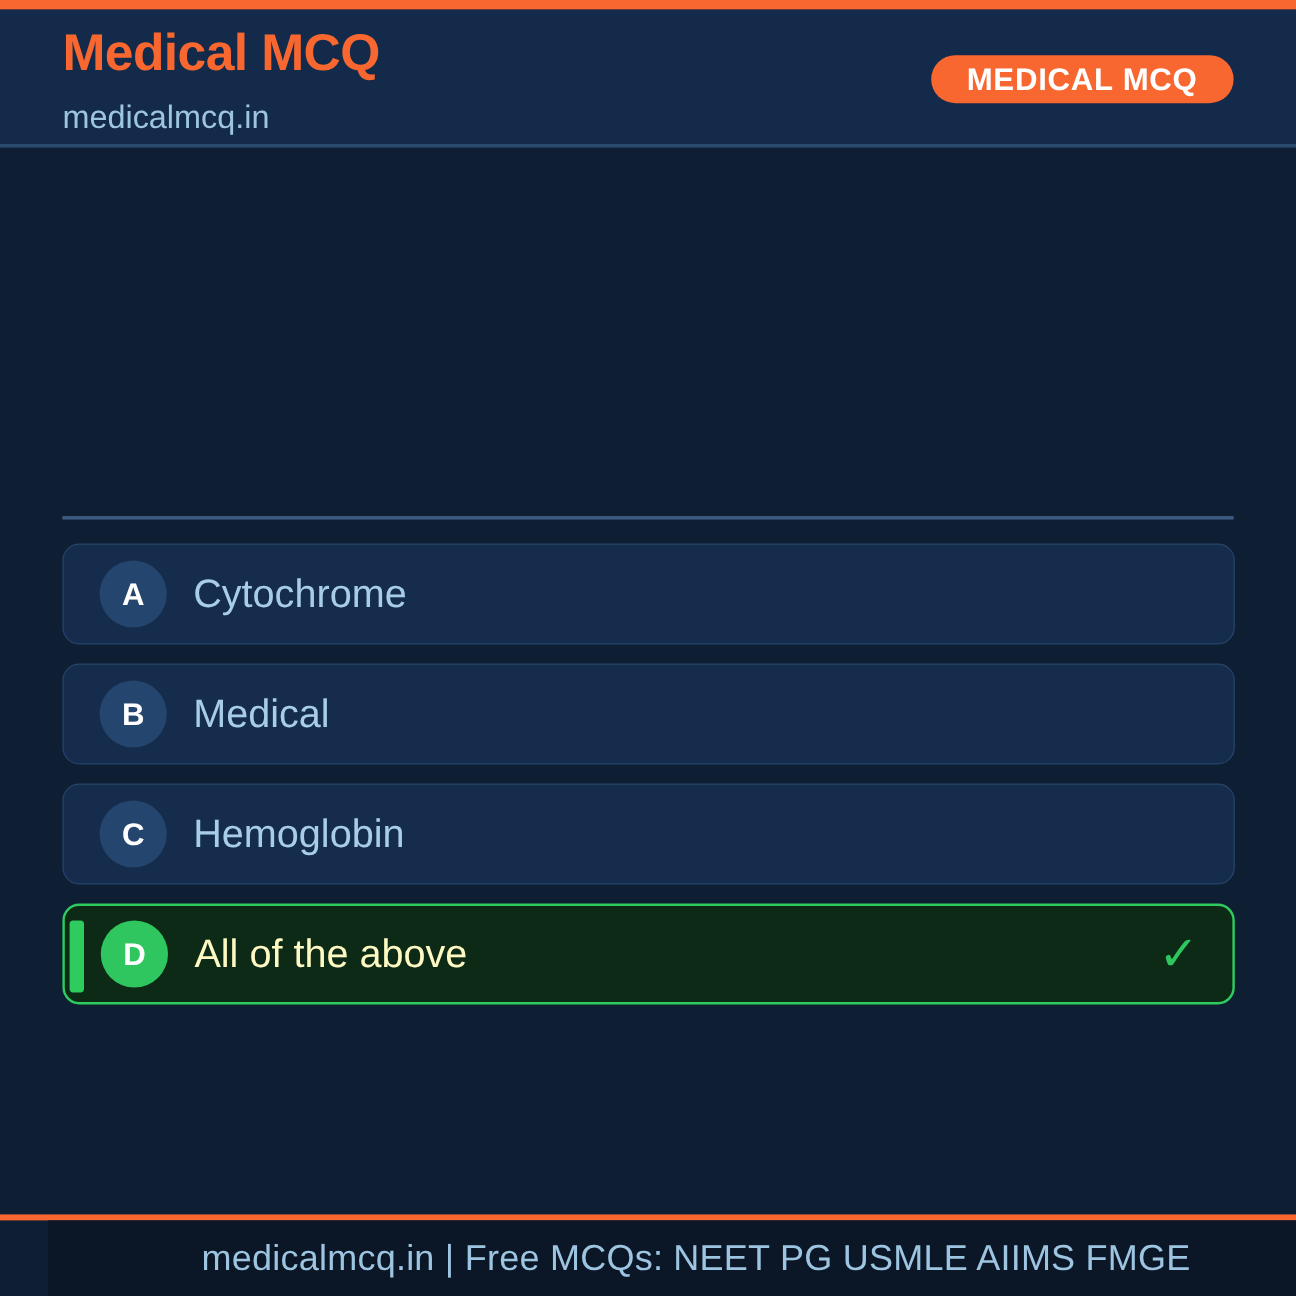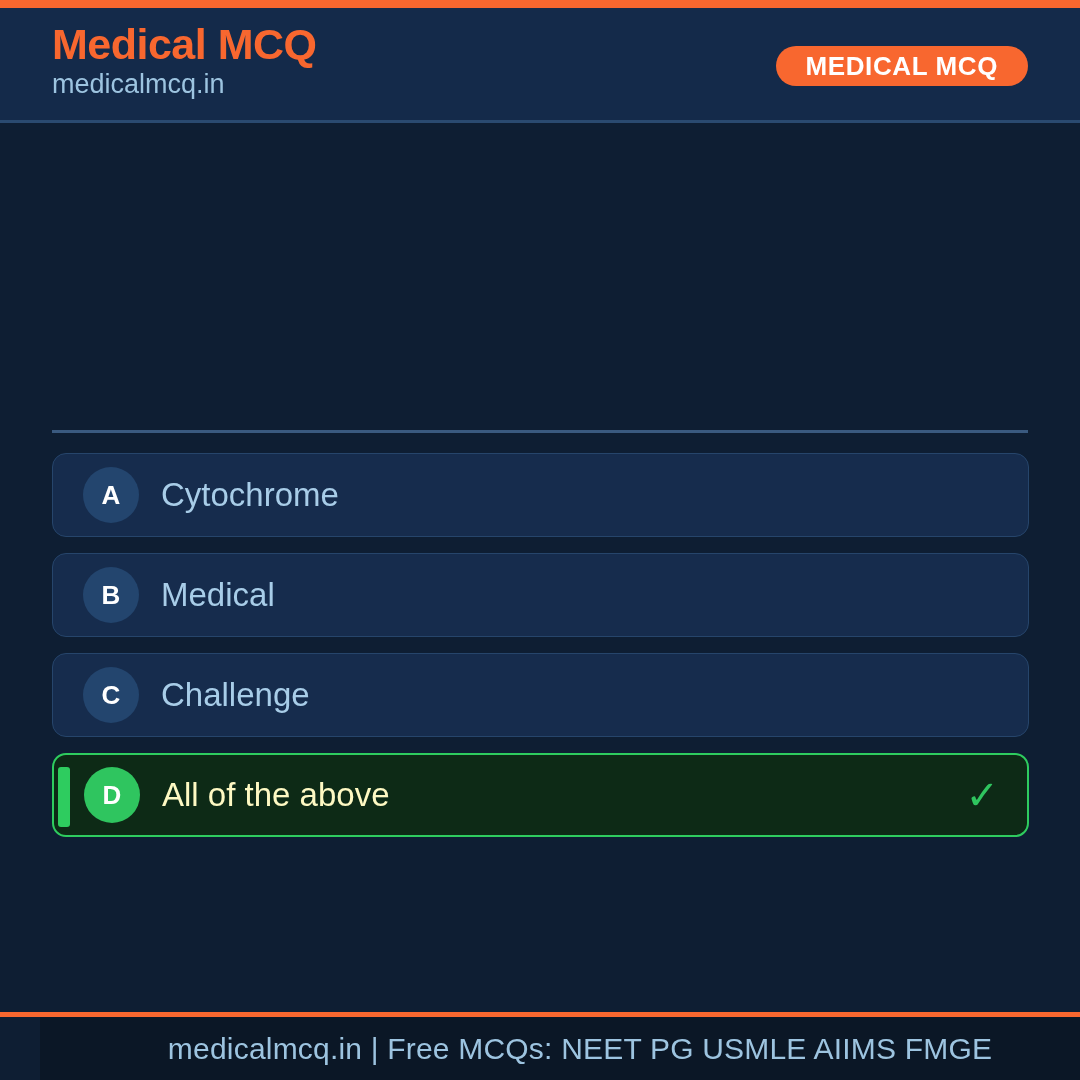--- a/index.html
+++ b/index.html
@@ -58,21 +58,21 @@
     font-weight: bold;
     color: #f8672f;
     line-height: 1.05;
     letter-spacing: -0.5px;
     white-space: nowrap;
   }
   .brand-sub {
     font-size: 27px;
     color: #9dc4e0;
     line-height: 1.15;
-    margin-top: 2px;
+    margin-top: 16px;
     white-space: nowrap;
   }
   .header-pill {
     position: absolute;
     right: 52px;
     top: 38px;
     height: 40px;
     padding: 0 30px;
     background: #f8672f;
     border-radius: 22px;
@@ -261,21 +261,21 @@
       </div>
       <div class="option-text">Medical</div>
 
     </div>
 
     <div class="option">
 
       <div class="option-badge">
         <span class="option-badge-letter">C</span>
       </div>
-      <div class="option-text">Challenge</div>
+      <div class="option-text">Hemoglobin</div>
 
     </div>
 
     <div class="option correct">
       <div class="option-accent"></div>
       <div class="option-badge">
         <span class="option-badge-letter">D</span>
       </div>
       <div class="option-text">All of the above</div>
       <div class="option-check">✓</div>

